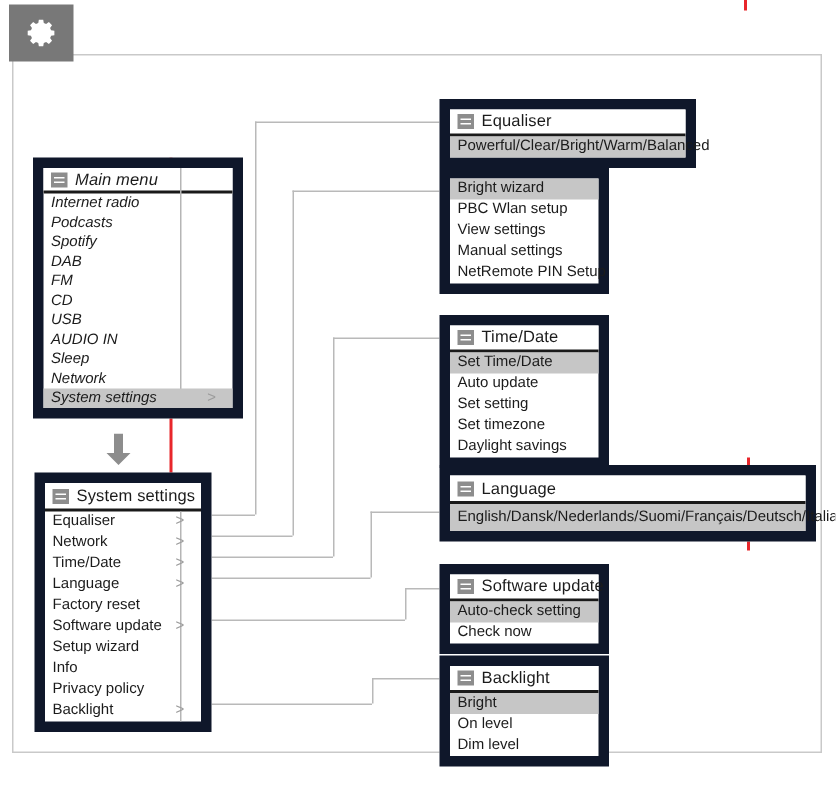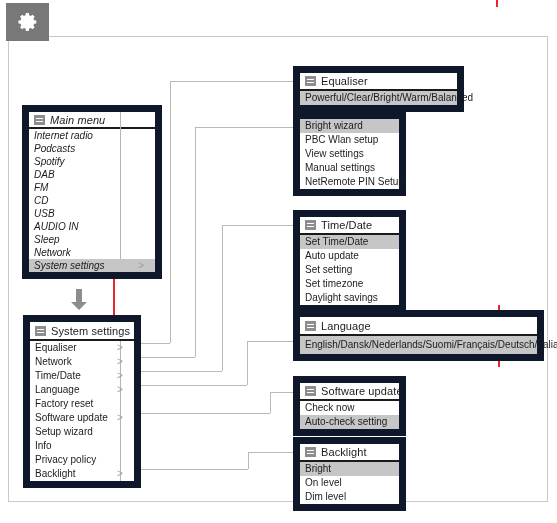--- a/index.html
+++ b/index.html
@@ -285,22 +285,22 @@
       <span class="hdr-title">Language</span>
     </div>
     <div class="panel-row sel"><span>English/Dansk/Nederlands/Suomi/Français/Deutsch/Italiano/Norsk/Polski/Português/Español/Svenska/Türkçe</span></div>
   </div>
 
   <div class="panel" id="p-software">
     <div class="panel-header">
       <span class="hdr-icon"></span>
       <span class="hdr-title">Software update</span>
     </div>
+    <div class="panel-row sel"><span>Auto-check setting</span></div>
     <div class="panel-row"><span>Check now</span></div>
-    <div class="panel-row sel"><span>Auto-check setting</span></div>
   </div>
 
   <div class="panel" id="p-backlight">
     <div class="panel-header">
       <span class="hdr-icon"></span>
       <span class="hdr-title">Backlight</span>
     </div>
     <div class="panel-row sel"><span>Bright</span></div>
     <div class="panel-row"><span>On level</span></div>
     <div class="panel-row"><span>Dim level</span></div>

